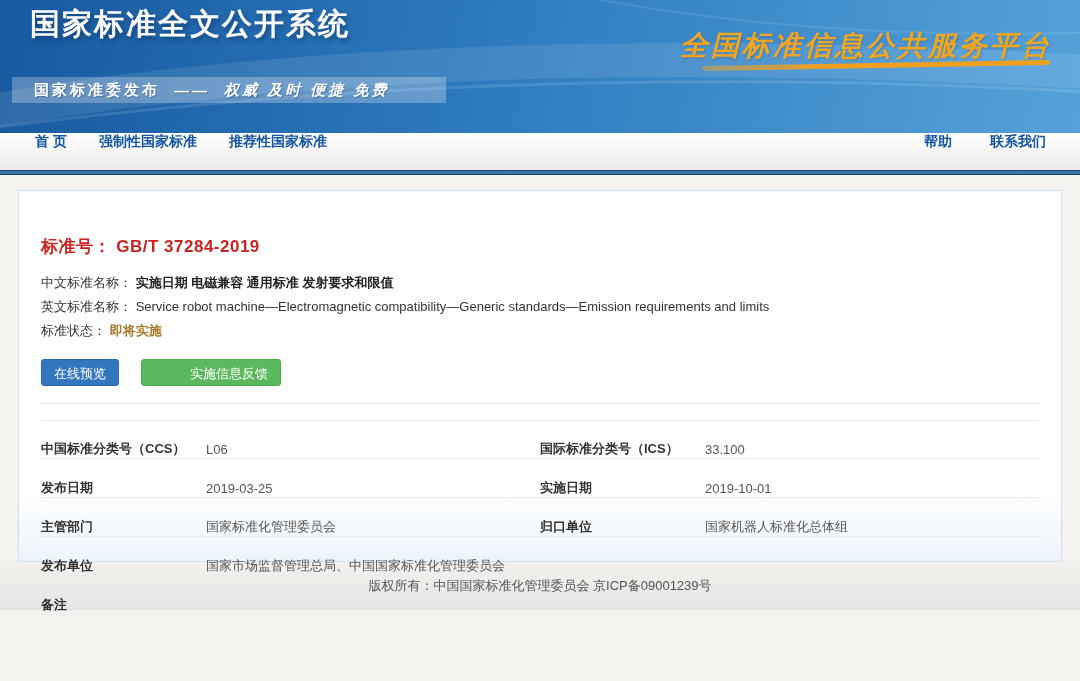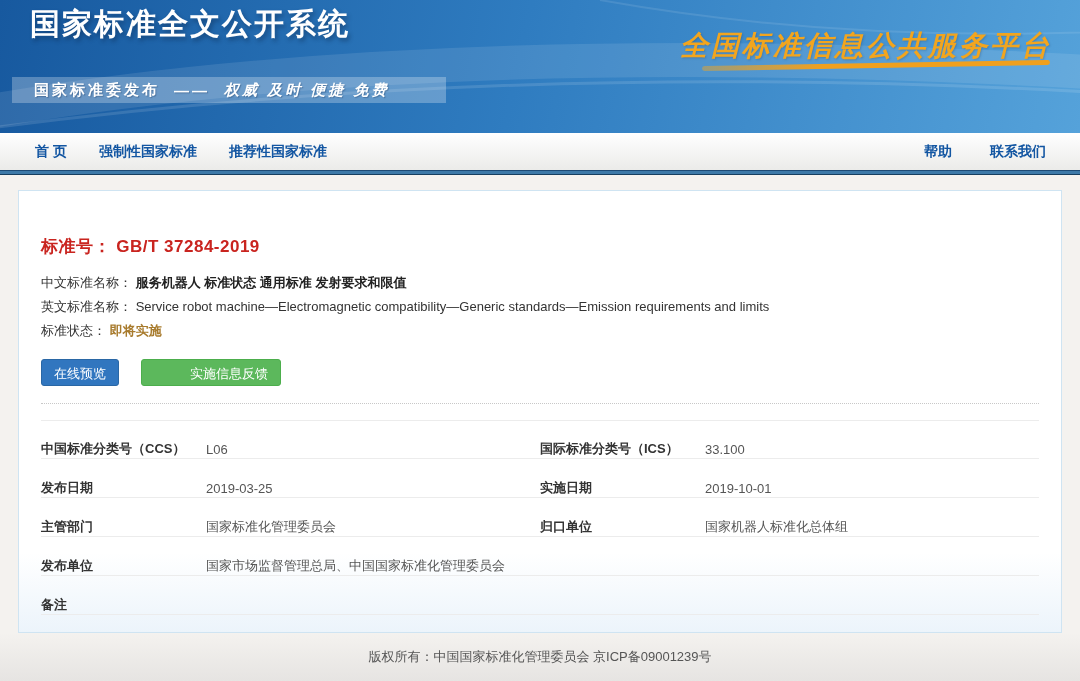--- a/index.html
+++ b/index.html
@@ -19,31 +19,31 @@
   .slogan-motto { font-style:italic; }
   .platform { position:absolute; top:27px; right:28px; font-size:28px; font-weight:bold;
     font-style:italic; letter-spacing:3px; color:#f2a51e;
     text-shadow:1px 1px 2px rgba(40,60,90,.25); cursor:pointer; }
   .platform-underline { position:absolute; top:63px; right:30px; width:348px; height:5px;
     border-radius:3px; transform:rotate(-1deg);
     background:linear-gradient(90deg,rgba(242,165,30,.45),#f0a01e 35%,#f0a01e); }
 
   
   .nav { height:37px; background:linear-gradient(#ffffff,#ebebe9);
-    display:flex; align-items:center; padding:0 30px 0 35px;
+    display:flex; align-items:flex-start; padding:0 30px 0 35px;
     font-size:14px; font-weight:bold; }
   .nav-left { display:flex; gap:32px; }
   .nav-spacer { flex:1; }
   .nav-right { display:flex; gap:38px; padding-right:4px; }
   .nav-item { color:#1356a2; cursor:pointer; white-space:nowrap; }
   .nav-stripe { height:5px; background:linear-gradient(to bottom,
     #1d4a75 0%,#1d4a75 22%,#3d79a8 22%,#3d79a8 78%,#163e5f 78%,#163e5f 100%); }
 
   
-  .card { margin:15px 18px 0; height:443px; position:relative;
+  .card { margin:15px 18px 0; height:372px; position:relative;
     background:linear-gradient(180deg,#ffffff 82%,#ecf4fb 100%);
     border:1px solid #cfe4f2; padding:44px 22px 0; }
   .std-number { font-size:17px; font-weight:bold; color:#c9241f; height:20px;
     letter-spacing:.5px; }
   .meta { margin-top:16px; font-size:13px; color:#333; }
   .meta-row { height:24px; line-height:24px; }
   .meta-label { color:#333; }
   .val-bold { font-weight:bold; color:#222; }
   .val-status { font-weight:bold; color:#a87b2d; }
   .btn-row { margin-top:16px; display:flex; gap:22px; height:27px; }
@@ -102,21 +102,21 @@
 <div class="card">
 
   <div class="std-number">
     <span>标准号：</span>
     <span>GB/T 37284-2019</span>
   </div>
 
   <div class="meta">
     <div class="meta-row">
       <span class="meta-label">中文标准名称：</span>
-      <span class="val-bold">服务机器人 标准状态 通用标准 发射要求和限值</span>
+      <span class="val-bold">实施日期 电磁兼容 通用标准 发射要求和限值</span>
     </div>
     <div class="meta-row">
       <span class="meta-label">英文标准名称：</span>
       <span>Service robot machine—Electromagnetic compatibility—Generic standards—Emission requirements and limits</span>
     </div>
     <div class="meta-row">
       <span class="meta-label">标准状态：</span>
       <span class="val-status">即将实施</span>
     </div>
   </div>

